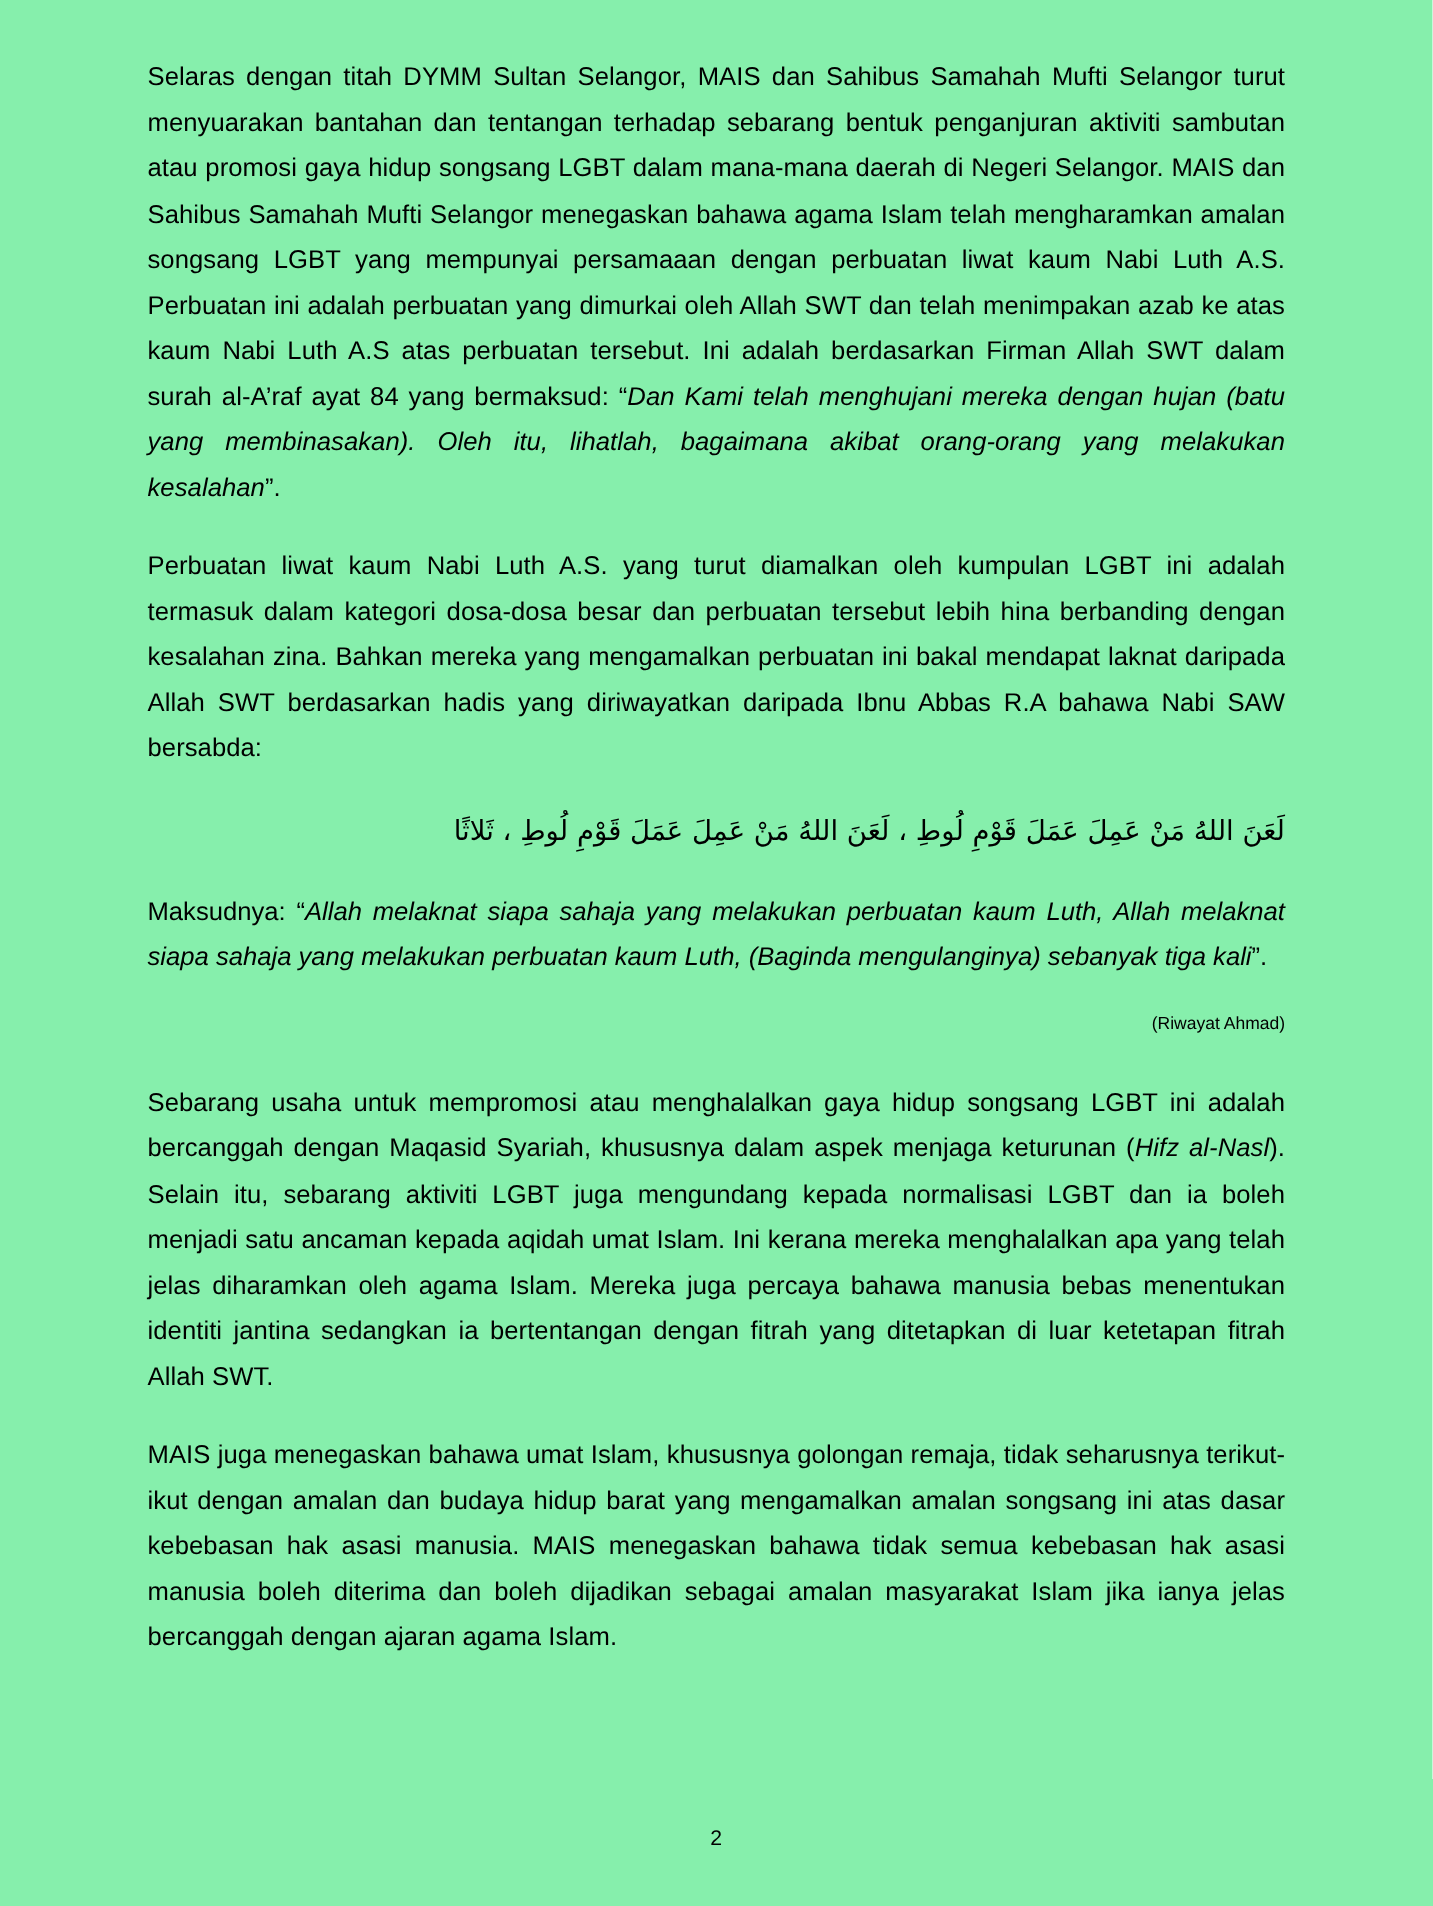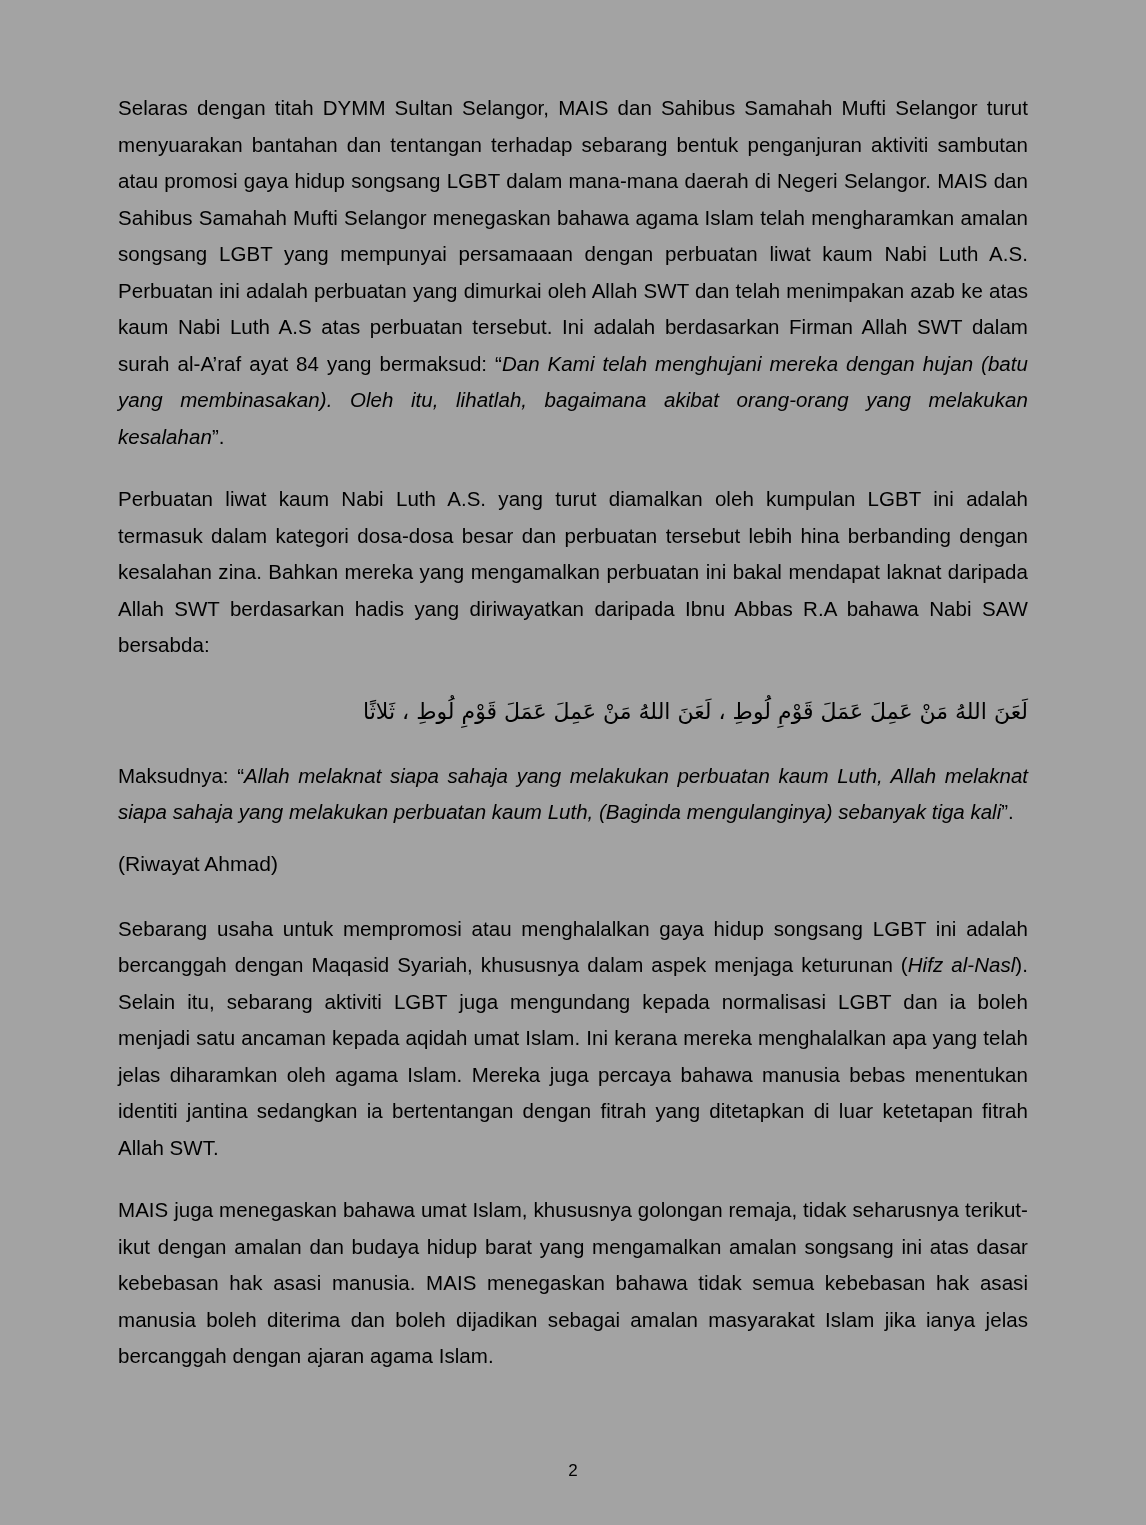--- a/index.html
+++ b/index.html
@@ -8,23 +8,23 @@
     background: #ffffff;
   }
   body {
     font-family: "Liberation Sans", sans-serif;
     color: #000000;
   }
   .page {
     position: relative;
     width: 1146px;
     height: 1525px;
-    background: #a3a3a3;
+    background: #86efac;
     box-sizing: border-box;
-    padding: 90px 118px 0 118px;
+    padding: 44px 118px 0 118px;
     overflow: hidden;
   }
   .content {
     width: 910px;
   }
   p.body-par {
     font-size: 20.5px;
     line-height: 36.5px;
     text-align: justify;
     text-justify: inter-word;
@@ -36,22 +36,23 @@
   }
   .arabic {
     font-size: 22px;
     line-height: 44px;
     text-align: right;
     direction: rtl;
     margin: 18px 0 24px 0;
     font-family: "DejaVu Sans", sans-serif;
   }
   .attribution {
-    font-size: 21px;
+    font-size: 14px;
     line-height: 34px;
+    text-align: right;
     margin: 16px 0 30px 0;
   }
   .maksud {
     font-size: 20.5px;
     line-height: 36.5px;
     text-align: justify;
     margin: 0 0 4px 0;
   }
   .page-number {
     position: absolute;

